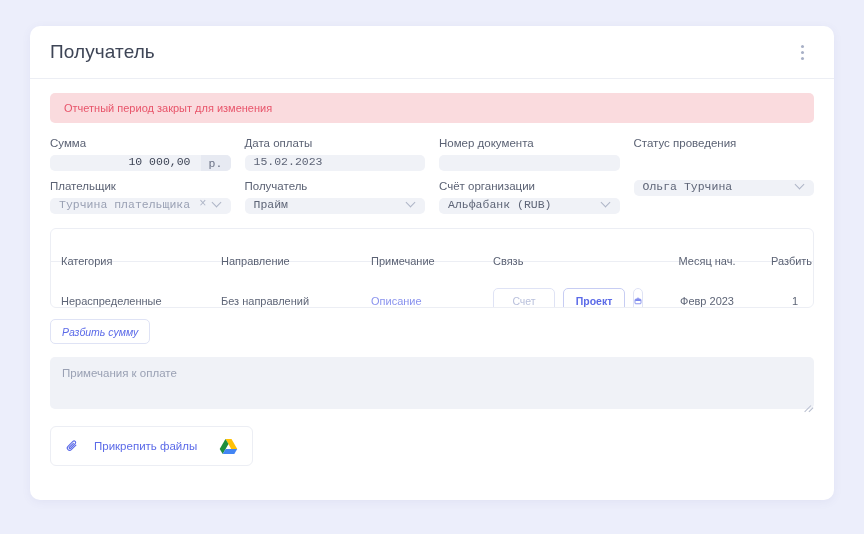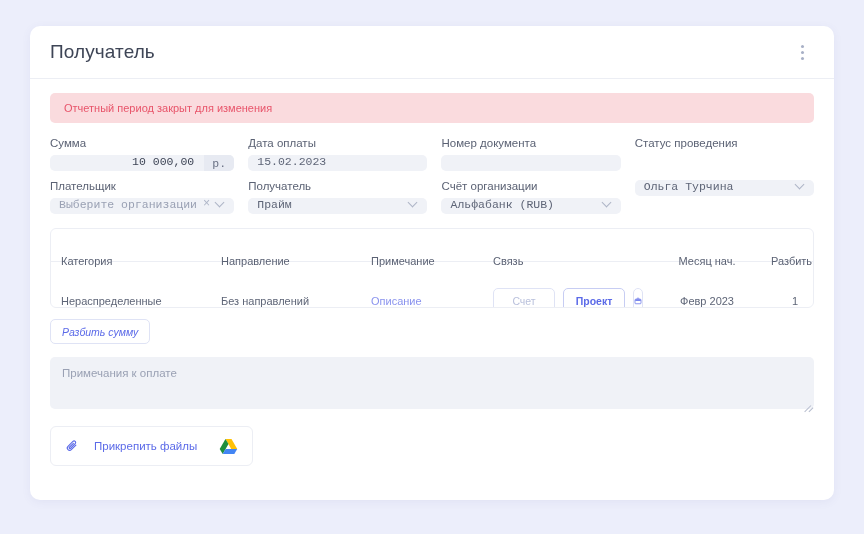--- a/index.html
+++ b/index.html
@@ -319,21 +319,21 @@
           </div>
         </div>
 
         <div class="field">
           <div class="field-label">Статус проведения</div>
         </div>
 
         <div class="field">
           <div class="field-label">Плательщик</div>
           <div class="control">
-            <span class="val placeholder">Выберите организации</span>
+            <span class="val placeholder">Турчина плательщика</span>
             <span class="clear-x">×</span>
             <span class="chev"></span>
           </div>
         </div>
 
         <div class="field">
           <div class="field-label">Получатель</div>
           <div class="control">
             <span class="val">Прайм</span>
             <span class="chev"></span>

